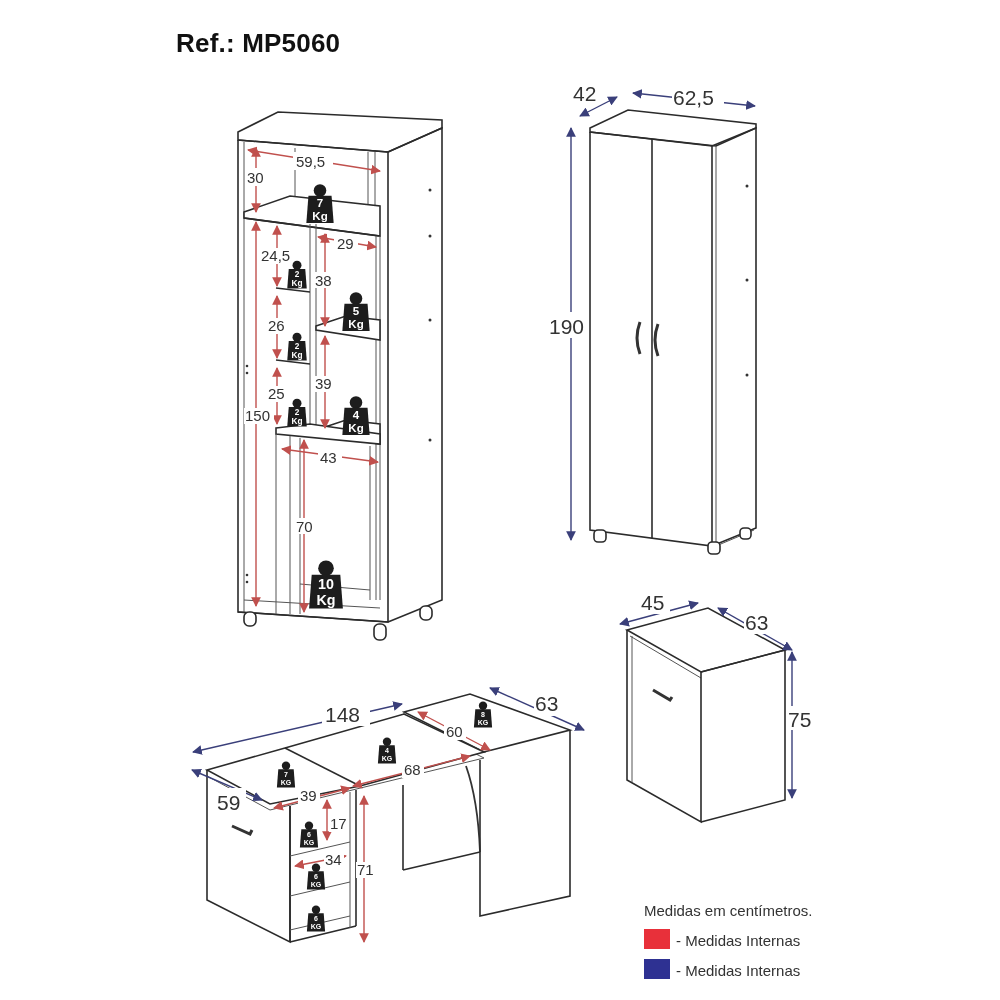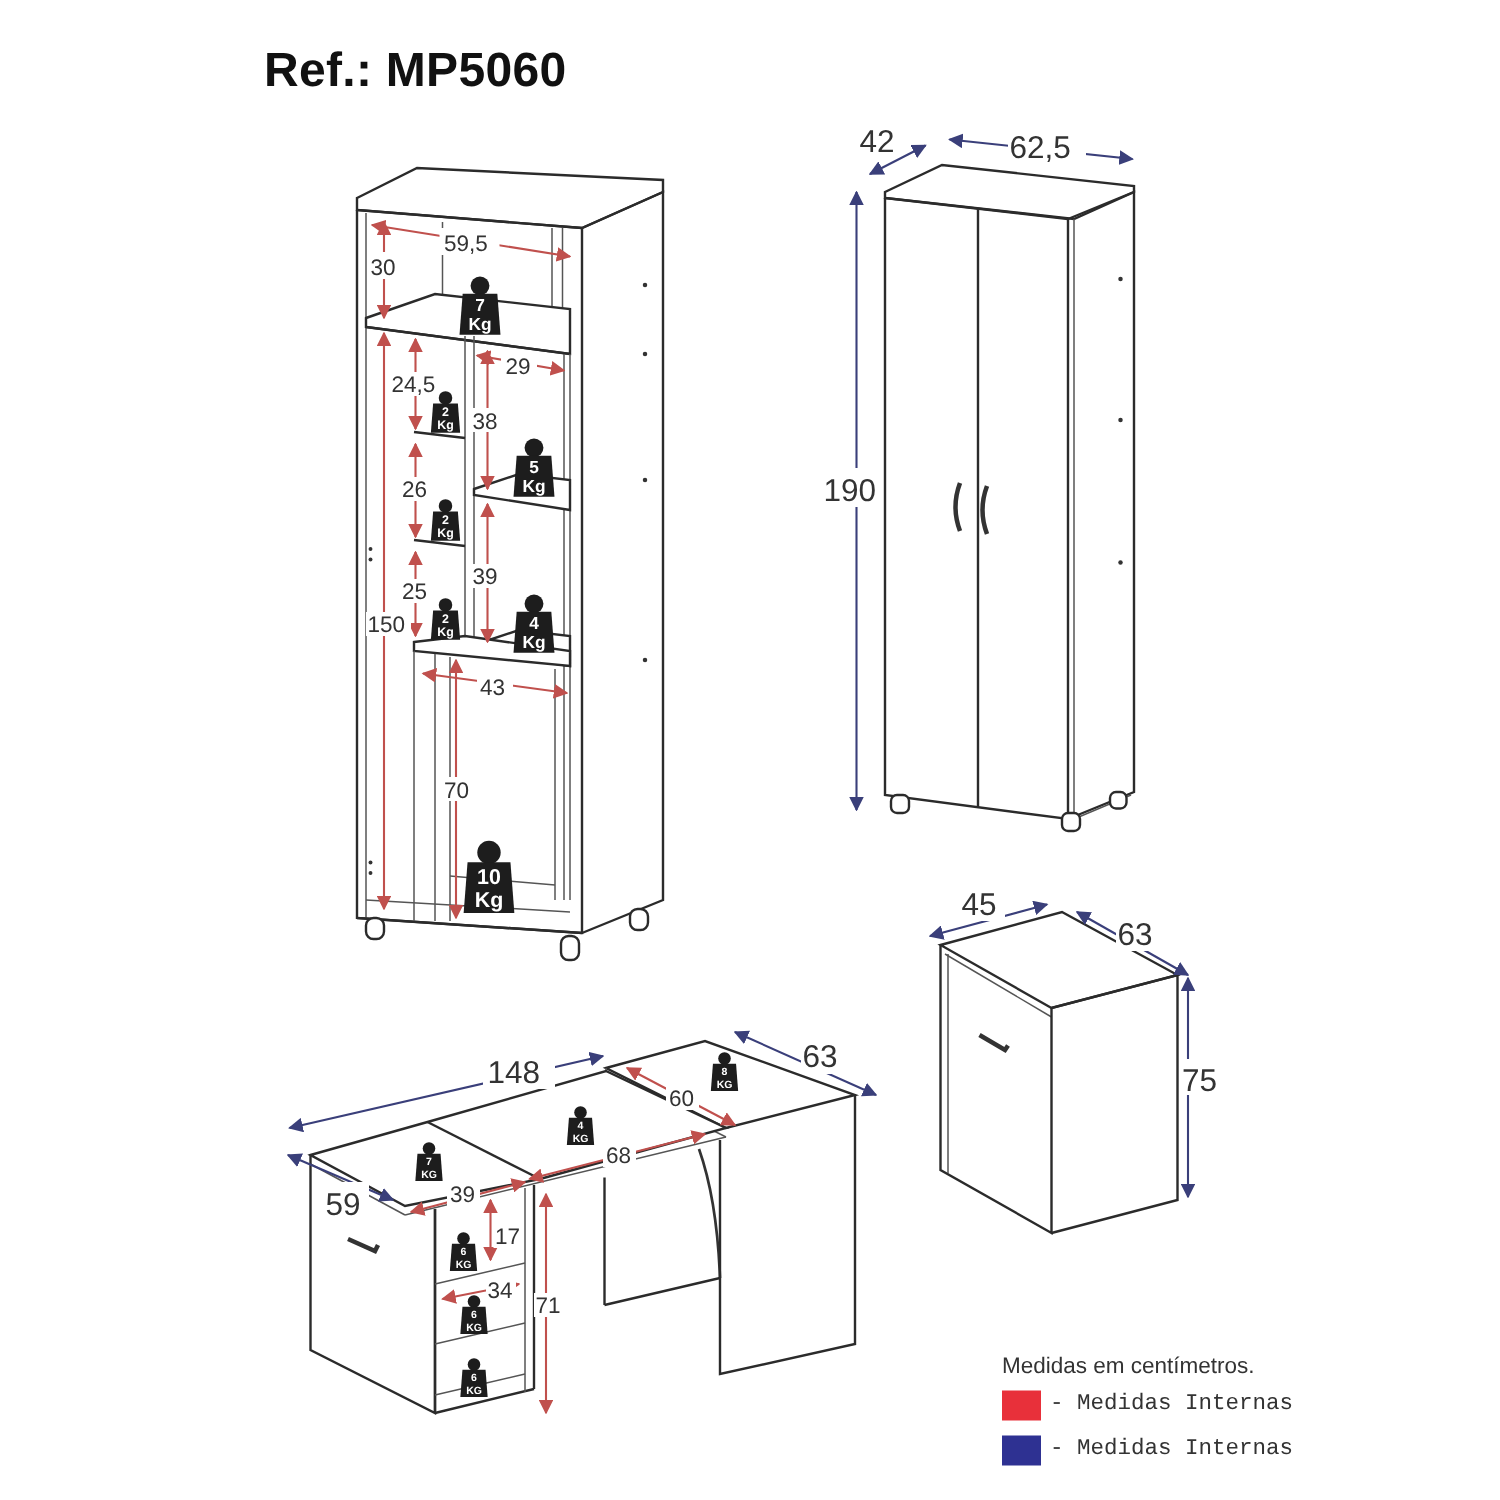--- a/index.html
+++ b/index.html
@@ -1,30 +1,30 @@
 <!DOCTYPE html>
 <html><head>
 <meta charset="utf-8">
 <style>
   html,body{margin:0;padding:0;background:#ffffff;}
   body{width:1000px;height:1000px;position:relative;overflow:hidden;font-family:"Liberation Sans",sans-serif;}
   #stage{position:absolute;left:0;top:0;width:1000px;height:1000px;}
-  .title{position:absolute;left:176px;top:28px;font-size:32px;font-weight:bold;color:#111;letter-spacing:0.2px;font-family:"Liberation Sans",sans-serif;}
+  .title{position:absolute;left:176px;top:28px;font-size:26px;font-weight:bold;color:#111;letter-spacing:0.2px;font-family:"Liberation Sans",sans-serif;}
   svg text{font-family:"Liberation Sans",sans-serif;}
   .ln{stroke:#2b2b2b;stroke-width:1.6;fill:none;}
   .lnf{stroke:#2b2b2b;stroke-width:1.6;fill:#ffffff;}
   .thin{stroke:#555;stroke-width:1;fill:none;}
   .red{stroke:#c0504d;stroke-width:1.4;fill:none;}
   .blue{stroke:#3a3f7a;stroke-width:1.4;fill:none;}
   .dim{font-size:15px;fill:#333;}
   .dimL{font-size:21px;fill:#333;}
   .kg{fill:#1d1d1d;}
   .kgt{fill:#ffffff;font-weight:bold;text-anchor:middle;}
-  .legend{position:absolute;left:668px;top:902px;font-size:15px;color:#333;font-family:"Liberation Sans",sans-serif;}
-  .legend .row{display:flex;align-items:flex-start;margin-top:8px;height:22px;font-family:Liberation Mono, monospace;}
+  .legend{position:absolute;left:644px;top:902px;font-size:15px;color:#333;font-family:"Liberation Sans",sans-serif;}
+  .legend .row{display:flex;align-items:flex-end;margin-top:8px;height:22px;}
   .legend .sw{width:26px;height:20px;margin-right:6px;}
   .legend .cap{margin-bottom:4px;}
 </style>
 </head>
 <body>
 
 <div id="stage">
 
   <div class="title">Ref.: MP5060</div>
 

